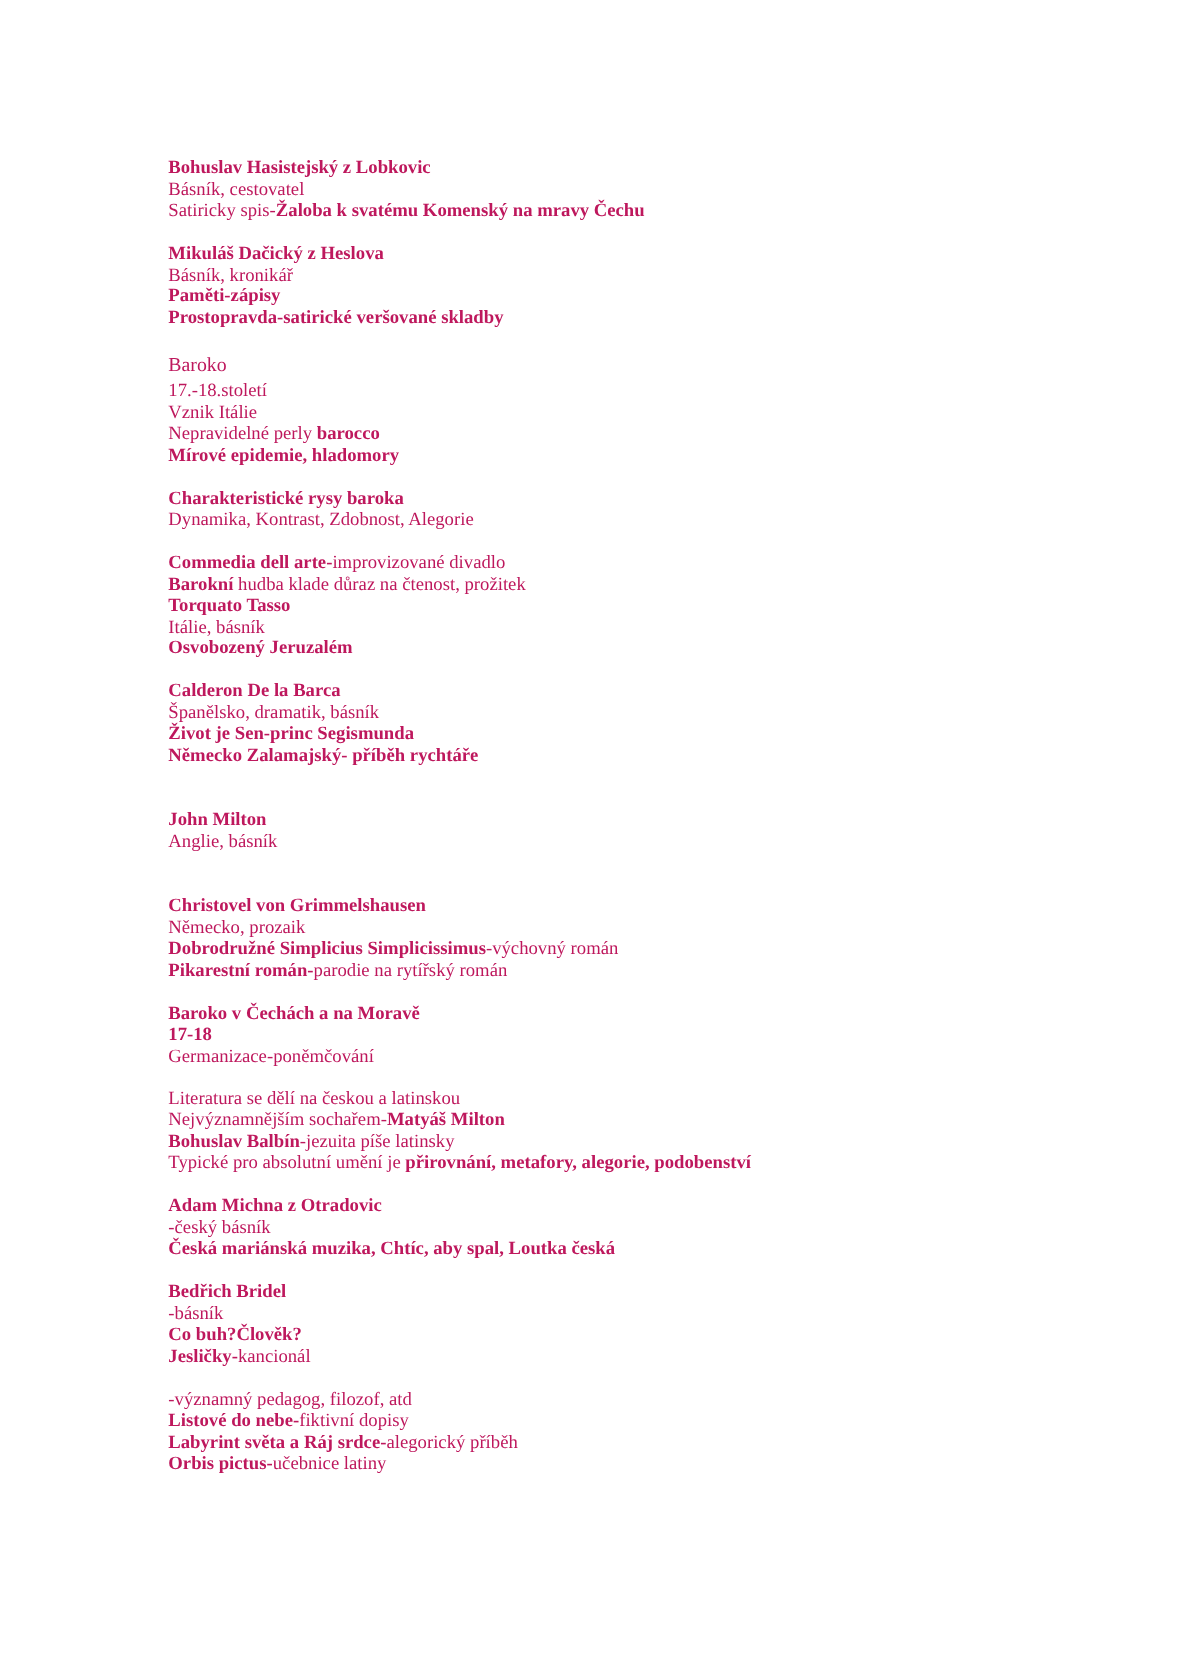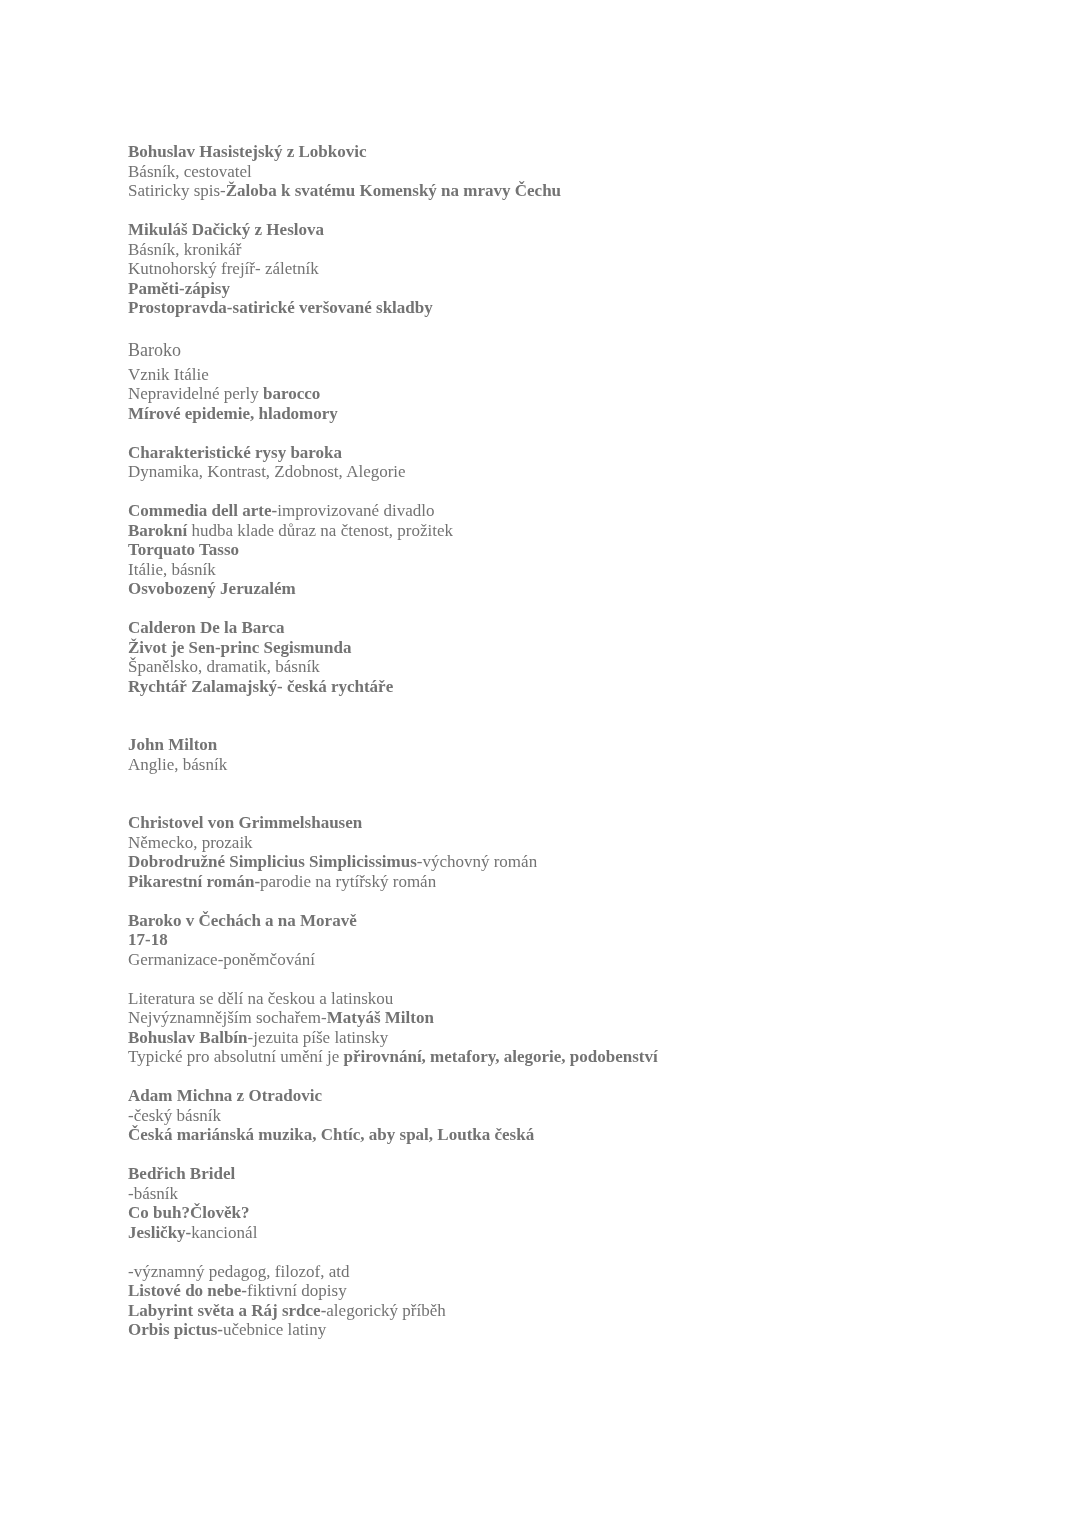--- a/index.html
+++ b/index.html
@@ -37,55 +37,55 @@
     font-size: 18px;
     line-height: 27.5px;
   }
   .b { font-weight: bold; }
   .r { font-weight: normal; }
 </style>
 </head>
 <body>
 
 <div class="page">
-  <div class="content" id="doc" style="color: #737373;">
+  <div class="content" id="doc" style="color: #be185d; margin-left: 25px;">
       <div class="section gap0">
         <p class="line"><span class="b">Bohuslav Hasistejský z Lobkovic</span></p>
         <p class="line"><span class="r">Básník, cestovatel</span></p>
         <p class="line"><span class="r">Satiricky spis-</span><span class="b">Žaloba k svatému Komenský na mravy Čechu</span></p>
       </div>
       <div class="section gap1">
         <p class="line"><span class="b">Mikuláš Dačický z Heslova</span></p>
         <p class="line"><span class="r">Básník, kronikář</span></p>
-        <p class="line"><span class="r">Kutnohorský frejíř- záletník</span></p>
         <p class="line"><span class="b">Paměti-zápisy</span></p>
         <p class="line"><span class="b">Prostopravda-satirické veršované skladby</span></p>
       </div>
       <div class="section gap1">
         <p class="line large"><span class="r">Baroko</span></p>
+        <p class="line"><span class="r">17.-18.století</span></p>
         <p class="line"><span class="r">Vznik Itálie</span></p>
         <p class="line"><span class="r">Nepravidelné perly </span><span class="b">barocco</span></p>
         <p class="line"><span class="b">Mírové epidemie, hladomory</span></p>
       </div>
       <div class="section gap1">
         <p class="line"><span class="b">Charakteristické rysy baroka</span></p>
         <p class="line"><span class="r">Dynamika, Kontrast, Zdobnost, Alegorie</span></p>
       </div>
       <div class="section gap1">
         <p class="line"><span class="b">Commedia dell arte-</span><span class="r">improvizované divadlo</span></p>
         <p class="line"><span class="b">Barokní</span><span class="r"> hudba klade důraz na čtenost, prožitek</span></p>
         <p class="line"><span class="b">Torquato Tasso</span></p>
         <p class="line"><span class="r">Itálie, básník</span></p>
         <p class="line"><span class="b">Osvobozený Jeruzalém</span></p>
       </div>
       <div class="section gap1">
         <p class="line"><span class="b">Calderon De la Barca</span></p>
+        <p class="line"><span class="r">Španělsko, dramatik, básník</span></p>
         <p class="line"><span class="b">Život je Sen-princ Segismunda</span></p>
-        <p class="line"><span class="r">Španělsko, dramatik, básník</span></p>
-        <p class="line"><span class="b">Rychtář Zalamajský- česká rychtáře</span></p>
+        <p class="line"><span class="b">Německo Zalamajský- příběh rychtáře</span></p>
       </div>
       <div class="section gap2">
         <p class="line"><span class="b">John Milton</span></p>
         <p class="line"><span class="r">Anglie, básník</span></p>
       </div>
       <div class="section gap2">
         <p class="line"><span class="b">Christovel von Grimmelshausen</span></p>
         <p class="line"><span class="r">Německo, prozaik</span></p>
         <p class="line"><span class="b">Dobrodružné Simplicius Simplicissimus</span><span class="r">-výchovný román</span></p>
         <p class="line"><span class="b">Pikarestní román-</span><span class="r">parodie na rytířský román</span></p>

